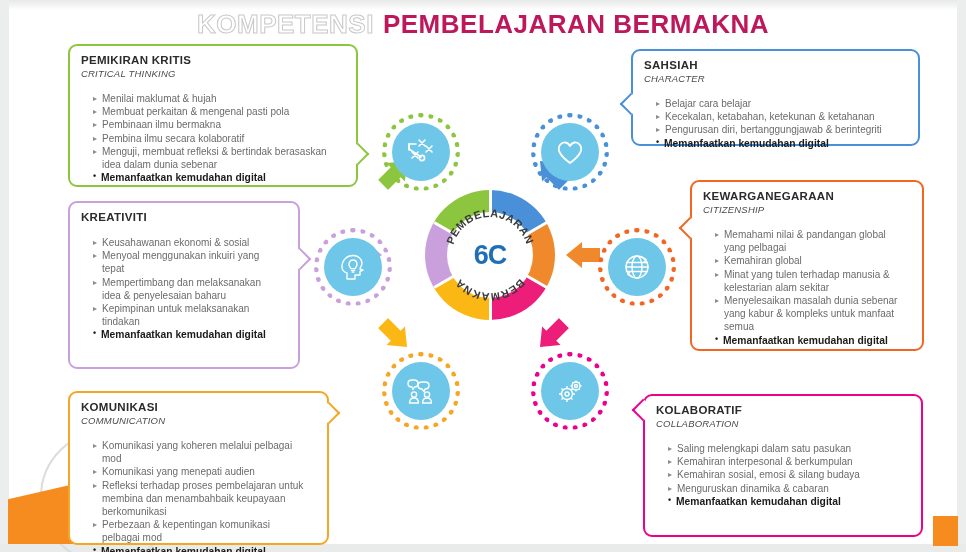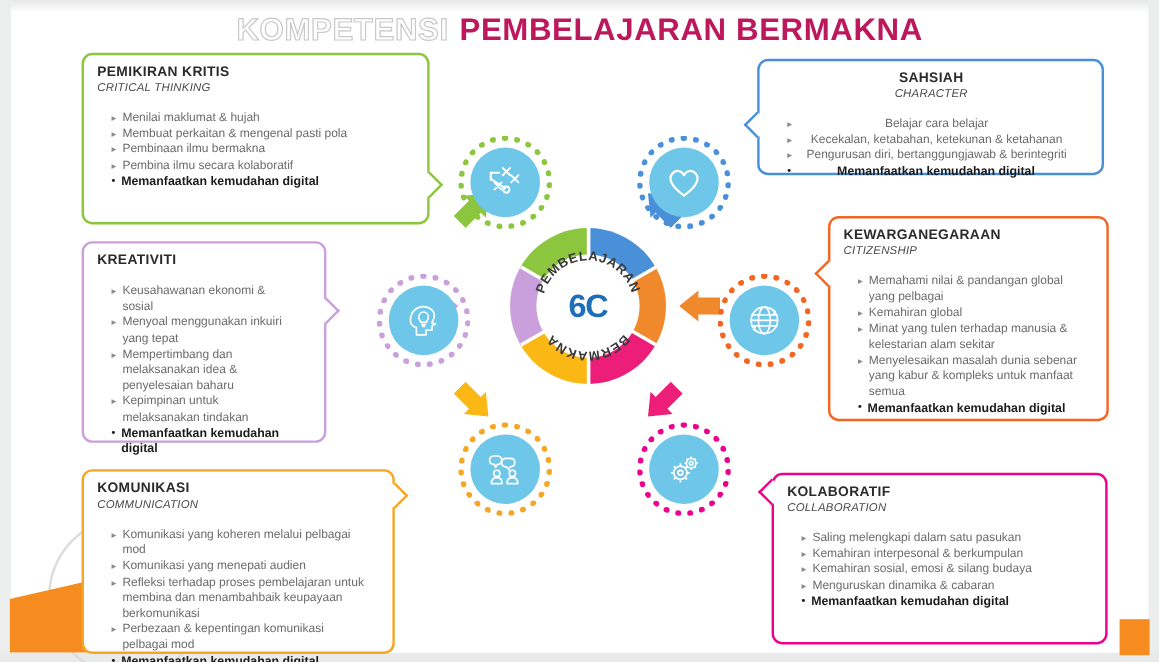--- a/index.html
+++ b/index.html
@@ -89,27 +89,27 @@
   }
 
   
   .tail{position:absolute;width:16px;height:16px;background:#fff;
         box-sizing:border-box;transform:rotate(45deg);}
 
   
   #box-critical{border-color:#8cc63f;left:68px;top:44px;width:290px;height:143px;}
   #box-critical .tail{border-top:2px solid #8cc63f;border-right:2px solid #8cc63f;
         right:-10px;top:100px;}
-  #box-creativity{border-color:#c9a0dc;left:68px;top:201px;width:204px;height:168px;}
+  #box-creativity{border-color:#c9a0dc;left:68px;top:201px;width:232px;height:168px;}
   #box-creativity .tail{border-top:2px solid #c9a0dc;border-right:2px solid #c9a0dc;
         right:-10px;top:48px;}
   #box-communication{border-color:#f5a623;left:68px;top:391px;width:261px;height:154px;}
   #box-communication .tail{border-top:2px solid #f5a623;border-right:2px solid #f5a623;
         right:-10px;top:12px;}
-  #box-character{border-color:#4a90d9;left:631px;top:49px;width:289px;height:97px;text-align:center;}
+  #box-character{border-color:#4a90d9;left:631px;top:49px;width:289px;height:97px;}
   #box-character .tail{border-bottom:2px solid #4a90d9;border-left:2px solid #4a90d9;
         left:-10px;top:45px;}
   #box-citizenship{border-color:#f26522;left:690px;top:180px;width:234px;height:171px;}
   #box-citizenship .tail{border-bottom:2px solid #f26522;border-left:2px solid #f26522;
         left:-10px;top:38px;}
   #box-collaboration{border-color:#ec008c;left:643px;top:394px;width:280px;height:143px;}
   #box-collaboration .tail{border-bottom:2px solid #ec008c;border-left:2px solid #ec008c;
         left:-10px;top:6px;}
 
   
@@ -321,20 +321,21 @@
 
   <div class="card" id="box-critical">
     <div class="tail"></div>
     <div class="cap">PEMIKIRAN KRITIS</div>
     <div class="sub">CRITICAL THINKING</div>
     <ul>
       <li>Menilai maklumat &amp; hujah</li>
       <li>Membuat perkaitan &amp; mengenal pasti pola</li>
       <li>Pembinaan ilmu bermakna</li>
       <li>Pembina ilmu secara kolaboratif</li>
+      <li>Menguji, membuat refleksi &amp; bertindak berasaskan idea dalam dunia sebenar</li>
       <li class="hl">Memanfaatkan kemudahan digital</li>
     </ul>
   </div>
 
   <div class="card" id="box-creativity">
     <div class="tail"></div>
     <div class="cap">KREATIVITI</div>
     <ul>
       <li>Keusahawanan ekonomi &amp; sosial</li>
       <li>Menyoal menggunakan inkuiri yang tepat</li>

